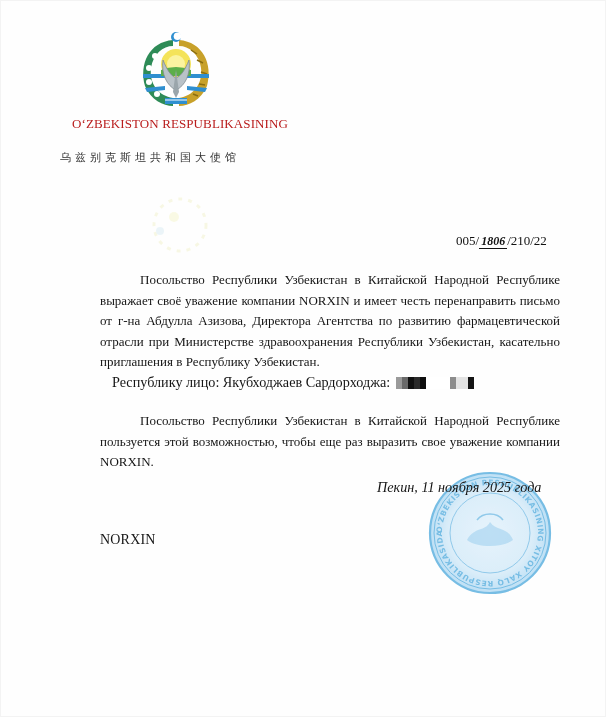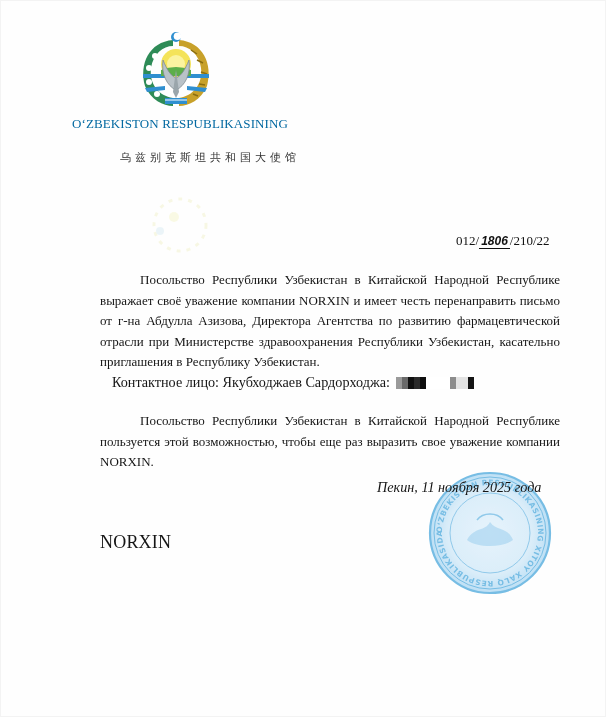--- a/index.html
+++ b/index.html
@@ -30,28 +30,28 @@
     }
     .header-title {
       position: absolute;
       left: 60px;
       top: 117px;
       width: 240px;
       text-align: center;
       font-size: 13px;
       line-height: 14px;
       letter-spacing: 0.1px;
-      color: #0369a1;
+      color: #b91c1c;
     }
     .header-cn {
       position: absolute;
       left: 60px;
       top: 150px;
       width: 240px;
-      text-align: right;
+      text-align: left;
       font-family: "DejaVu Sans", sans-serif;
       font-size: 11px;
       line-height: 15px;
       letter-spacing: 4px;
       color: #333;
     }
     .faint-seal {
       position: absolute;
       left: 130px;
       top: 195px;
@@ -62,21 +62,21 @@
     .ref {
       position: absolute;
       left: 456px;
       top: 233px;
       font-size: 13px;
       color: #111;
       white-space: nowrap;
     }
     .ref .handnum {
       display: inline-block;
-      font-family: Liberation Sans, sans-serif;
+      font-family: Liberation Serif, serif;
       font-style: italic;
       font-weight: bold;
       font-size: 12px;
       border-bottom: 1px solid #111;
       padding: 0 2px;
       line-height: 13px;
     }
     .para {
       position: absolute;
       left: 100px;
@@ -123,21 +123,21 @@
       top: 479px;
       font-size: 14.2px;
       white-space: nowrap;
       z-index: 2;
       font-style: italic;
     }
     .sign-company {
       position: absolute;
       left: 100px;
       top: 532px;
-      font-size: 18px;
+      font-size: 14px;
       letter-spacing: 0.2px;
       text-align: right;
     }
     .edge-frame {
       position: absolute;
       left: 0; top: 0;
       width: 604px; height: 715px;
       border: 1px solid #f3f3f3;
     }
   </style>
@@ -189,29 +189,29 @@
 
   <div class="faint-seal">
     <svg width="80" height="60" viewBox="0 0 80 60">
       <circle cx="50" cy="30" r="26" fill="none" stroke="#e6e69a" stroke-width="3" stroke-dasharray="4 6"></circle>
       <circle cx="30" cy="36" r="4" fill="#b6d9e8"></circle>
       <circle cx="44" cy="22" r="5" fill="#eded9a"></circle>
     </svg>
   </div>
 
   <div class="ref">
-    <span>012/</span><span class="handnum">1806</span><span>/210/22</span>
+    <span>005/</span><span class="handnum">1806</span><span>/210/22</span>
   </div>
 
   <div class="para p1" style="text-indent: 40px;">
     <span style="display:inline-block;width:0;"></span><span style="padding-left:0;">Посольство Республики Узбекистан в Китайской Народной Республике выражает своё уважение компании NORXIN и имеет честь перенаправить письмо от г-на Абдулла Азизова, Директора Агентства по развитию фармацевтической отрасли при Министерстве здравоохранения Республики Узбекистан, касательно приглашения в Республику Узбекистан.</span>
   </div>
 
   <div class="contact">
-    <span>Контактное лицо: Якубходжаев Сардорходжа:</span>
+    <span>Республику лицо: Якубходжаев Сардорходжа:</span>
     <span class="redacted">
       <span style="width:6px;background:#9a9a9a;"></span><span style="width:6px;background:#6a6a6a;"></span><span style="width:6px;background:#111;"></span><span style="width:6px;background:#2a2a2a;"></span><span style="width:6px;background:#0e0e0e;"></span><span style="width:24px;background:#ffffff;"></span><span style="width:6px;background:#8c8c8c;"></span><span style="width:12px;background:#e3e3e3;"></span><span style="width:6px;background:#151515;"></span>
     </span>
   </div>
 
   <div class="para p2" style="text-indent: 40px;">
     <span>Посольство Республики Узбекистан в Китайской Народной Республике пользуется этой возможностью, чтобы еще раз выразить свое уважение компании NORXIN.</span>
   </div>
 
   <div class="stamp">

